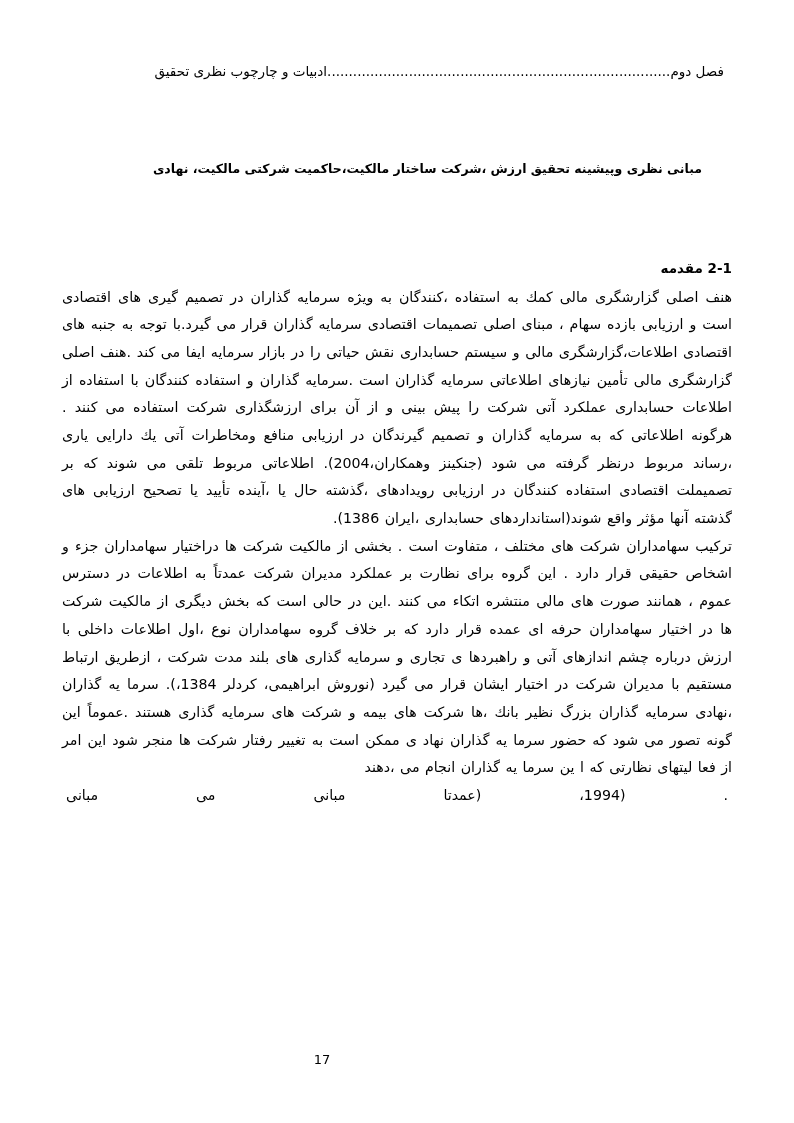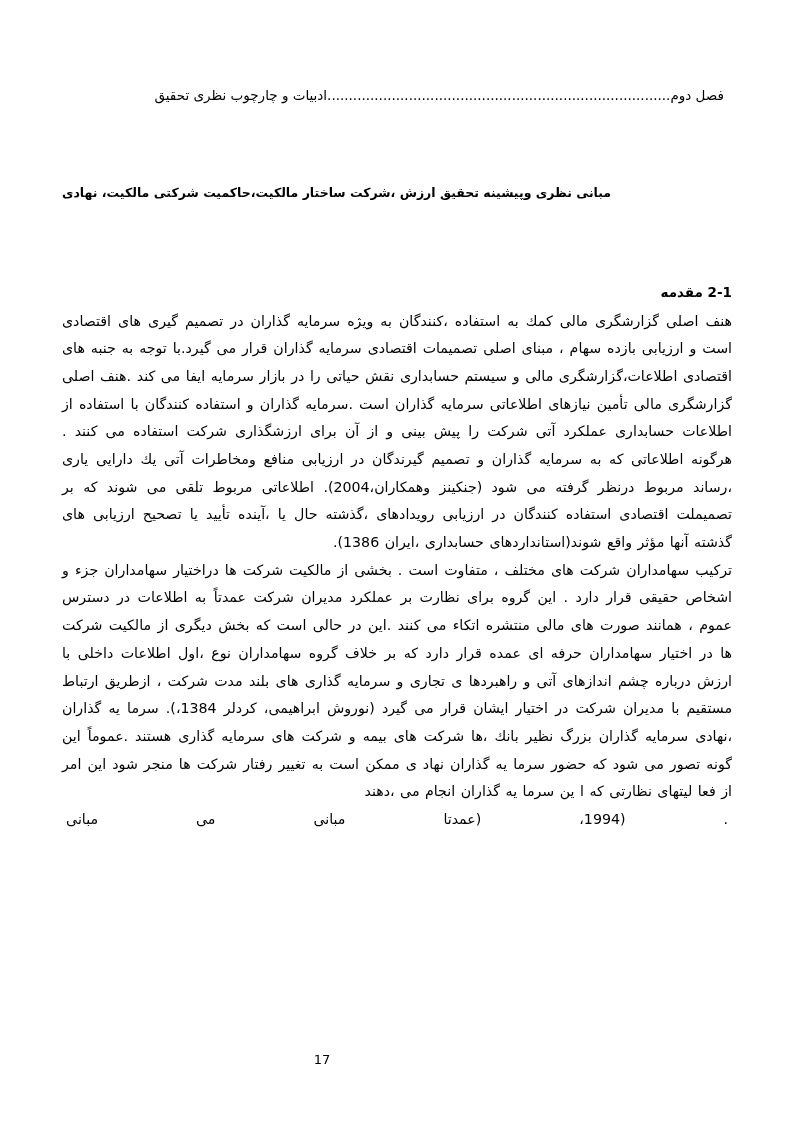--- a/index.html
+++ b/index.html
@@ -15,37 +15,37 @@
     color: #000000;
     overflow: hidden;
   }
   .page {
     position: absolute;
     top: 0;
     left: 0;
     width: 794px;
     height: 1123px;
     box-sizing: border-box;
-    padding: 85px 62px 40px 62px;
+    padding: 61px 62px 40px 62px;
   }
   .header-line {
     direction: rtl;
     text-align: right;
     font-size: 13.5px;
     line-height: 1.6;
     white-space: nowrap;
     margin: 0 0 0 0;
     padding: 0 8px 0 0;
   }
   .header-line .dots {
     letter-spacing: 0px;
   }
   .subject-line {
     direction: rtl;
-    text-align: left;
+    text-align: right;
     font-size: 12.5px;
     font-weight: bold;
     margin-top: 78px;
     padding-right: 30px;
   }
   .section-heading {
     direction: rtl;
     text-align: right;
     font-size: 13.5px;
     font-weight: bold;

